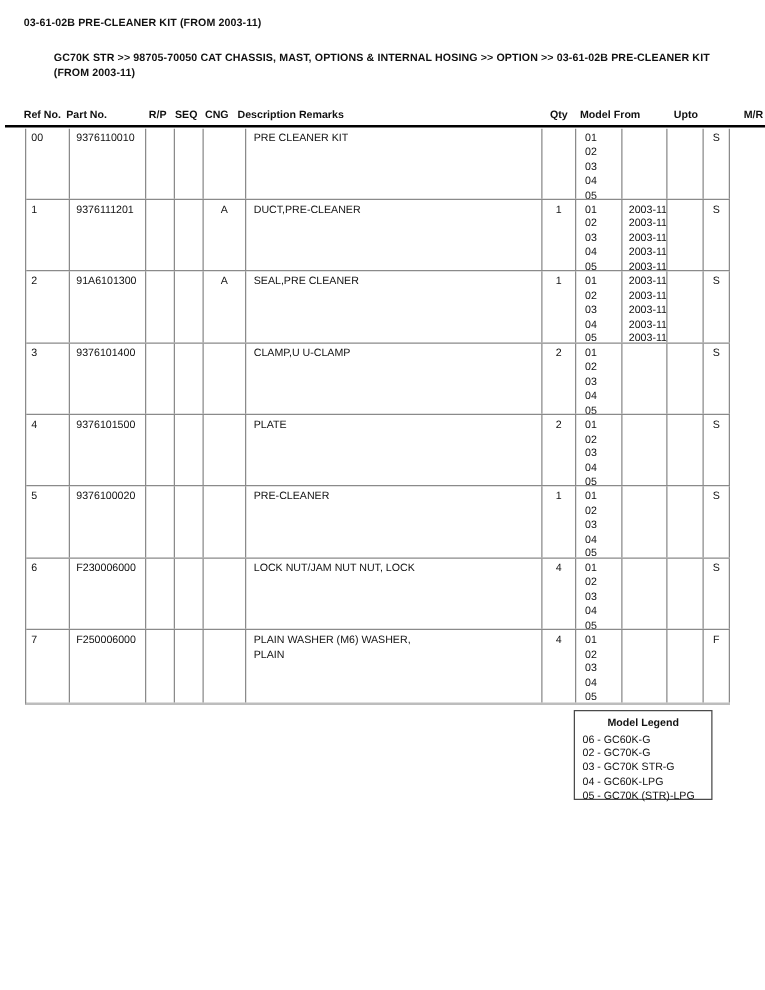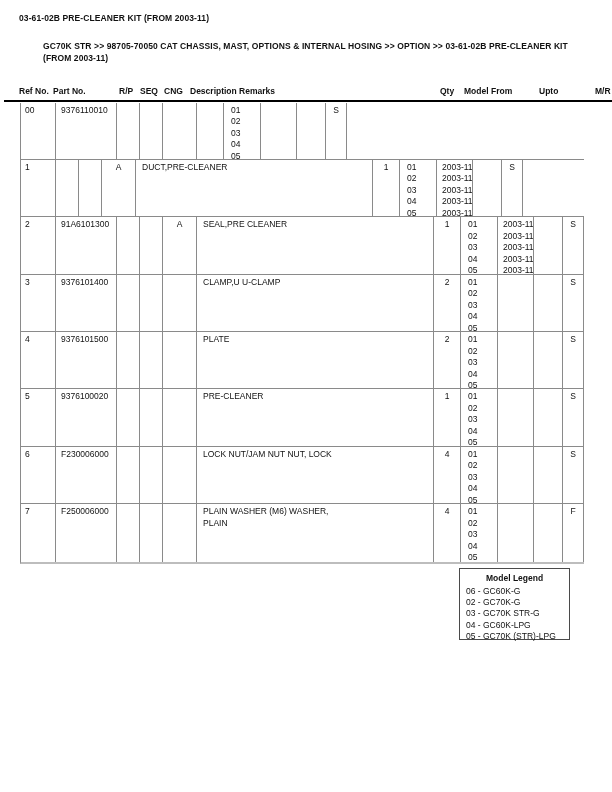--- a/index.html
+++ b/index.html
@@ -91,34 +91,38 @@
 <div class="abs thick-rule"></div>
 
 <div class="abs ptable">
   <div>
       <div class="row">
         <div class="c al p4" style="width: 35px;">00</div>
         <div class="c al p5" style="width: 61px;">9376110010</div>
         <div class="c ac" style="width: 23px;"></div>
         <div class="c ac" style="width: 23px;"></div>
         <div class="c ac" style="width: 34px;"></div>
+        <div class="c al p6" style="width: 237px;">
+          <div>PRE CLEANER KIT</div>
+        </div>
         <div class="c ac" style="width: 27px;"></div>
         <div class="c al p7" style="width: 37px;">
           <div>01</div>
           <div>02</div>
           <div>03</div>
           <div>04</div>
           <div>05</div>
         </div>
         <div class="c al p5" style="width: 36px;"></div>
         <div class="c al p4" style="width: 29px;"></div>
         <div class="c ac" style="width: 21px;">S</div>
       </div>
       <div class="row">
         <div class="c al p4" style="width: 35px;">1</div>
+        <div class="c al p5" style="width: 61px;">9376111201</div>
         <div class="c ac" style="width: 23px;"></div>
         <div class="c ac" style="width: 23px;"></div>
         <div class="c ac" style="width: 34px;">A</div>
         <div class="c al p6" style="width: 237px;">
           <div>DUCT,PRE-CLEANER</div>
         </div>
         <div class="c ac" style="width: 27px;">1</div>
         <div class="c al p7" style="width: 37px;">
           <div>01</div>
           <div>02</div>

